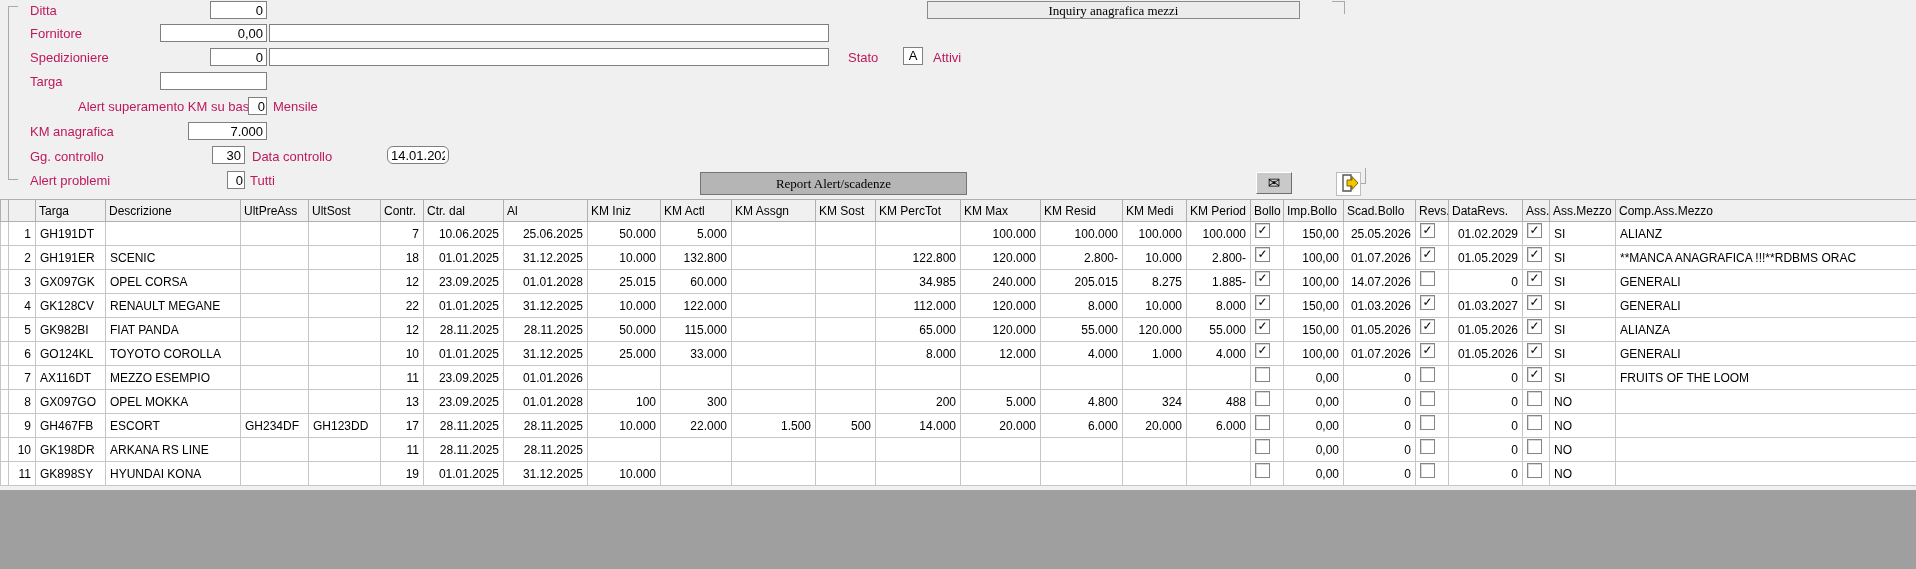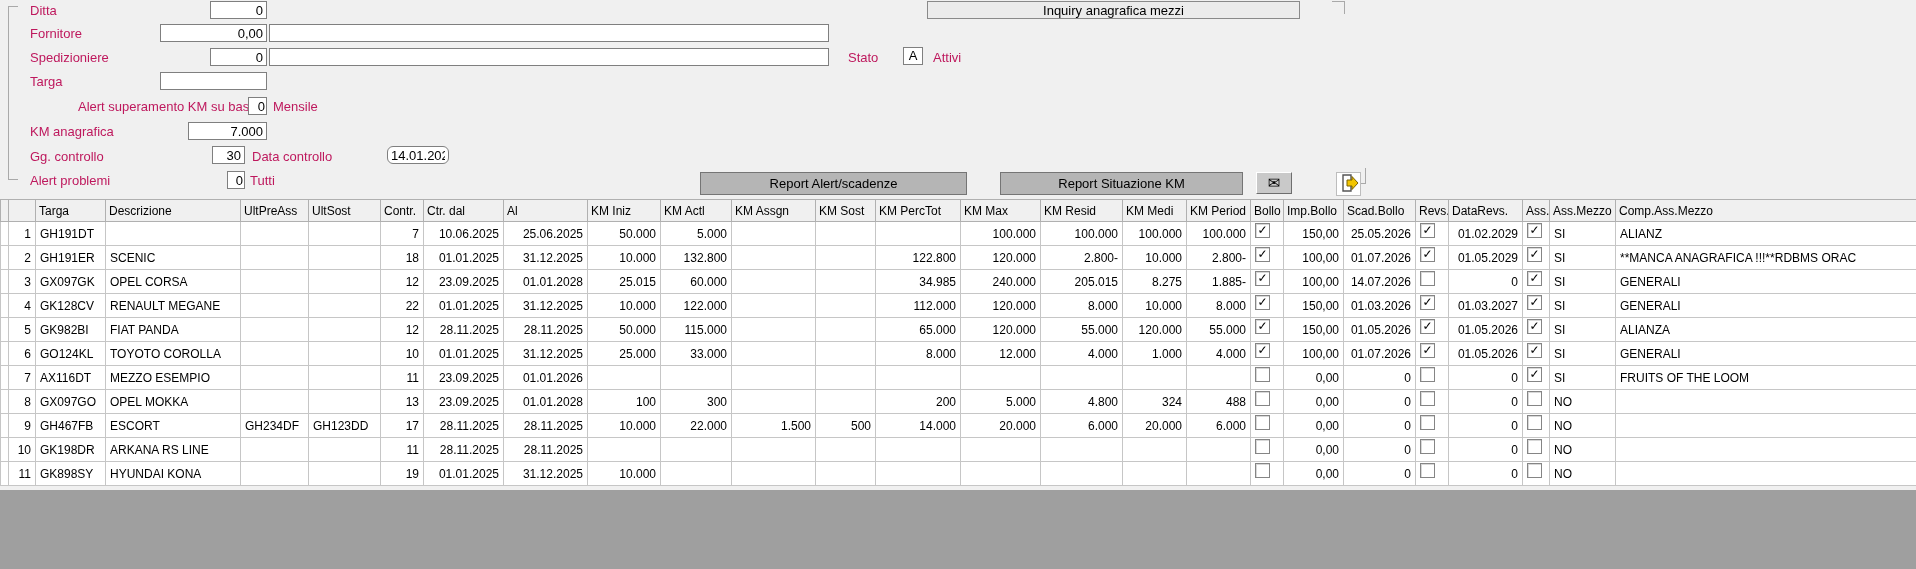--- a/index.html
+++ b/index.html
@@ -5,21 +5,21 @@
   html,body{margin:0;padding:0;}
   .screen{position:relative;width:1916px;height:569px;background:#f0f0f0;overflow:hidden;
           font-family:"Liberation Sans",sans-serif;color:#000;}
   .lbl{position:absolute;font-size:13px;color:#be185d;white-space:nowrap;}
   .box{position:absolute;height:18px;background:#fff;border:1px solid #7f7f7f;font-size:13px;
        padding:0 3px;box-sizing:border-box;font-family:"Liberation Sans",sans-serif;color:#000;}
   input.box{outline:none;}
   .right{text-align:right;}
   .center{text-align:center;}
   .btn{position:absolute;box-sizing:border-box;border:1px solid #757575;background:#b5b5b5;
-       font-size:13px;text-align:center;color:#000;cursor:default;font-family:Liberation Sans, sans-serif;}
+       font-size:13px;text-align:center;color:#000;cursor:default;font-family:Liberation Serif, serif;}
   .btn-light{background:#ececec;border:1px solid #8a8a8a;}
   .iconbtn{position:absolute;box-sizing:border-box;background:#c9c9c9;border-top:1px solid #fff;
        border-left:1px solid #fff;border-right:1px solid #6e6e6e;border-bottom:1px solid #6e6e6e;
        font-size:15px;line-height:20px;text-align:center;}
   .frame{position:absolute;}
   
   table.grid{position:absolute;left:0;top:199px;width:1916px;border-collapse:collapse;
        table-layout:fixed;font-size:12px;background:#fff;border-top:1px solid #666;}
   table.grid th{background:#f0f0f0;border:1px solid #b0b0b0;font-weight:normal;text-align:left;
        padding:2px 3px;height:17px;white-space:nowrap;overflow:hidden;}
@@ -69,21 +69,20 @@
   <input class="box right" style="left: 387px; top: 146px; width: 62px; border-radius: 6px;" value="14.01.2026">
   <input class="box right" style="left: 227px; top: 171px; width: 18px; padding: 0px 1px;" value="0">
   <div class="lbl" style="left:250px;top:173px;">Tutti</div>
 
   <div class="lbl" style="left:848px;top:50px;">Stato</div>
   <div class="box center" style="left:903px;top:47px;width:20px;line-height:16px;padding:0;">A</div>
   <div class="lbl" style="left:933px;top:50px;">Attivi</div>
 
   <button class="btn btn-light" style="left:927px;top:1px;width:373px;height:18px;">Inquiry anagrafica mezzi</button>
   <button class="btn" style="left:700px;top:172px;width:267px;height:23px;">Report Alert/scadenze</button>
-  <button class="btn" style="left:1000px;top:172px;width:243px;height:23px;">Report Situazione KM</button>
   <div class="iconbtn" style="left:1256px;top:172px;width:36px;height:22px;">
     <span>✉</span>
   </div>
   <div style="position:absolute;left:1336px;top:172px;width:23px;height:22px;background:#fff;border:1px solid #bdbdbd;">
     <svg width="21" height="20" viewBox="0 0 21 20" style="display:block;margin:0 auto;">
       <path d="M5 2 H13 V18 H5 Z" fill="#ffffff" stroke="#555" stroke-width="1.4"></path>
       <polygon points="9,7 14,7 14,3.5 20,10 14,16.5 14,13 9,13" fill="#f2c500" stroke="#7a6200" stroke-width="1"></polygon>
     </svg>
   </div>
 

